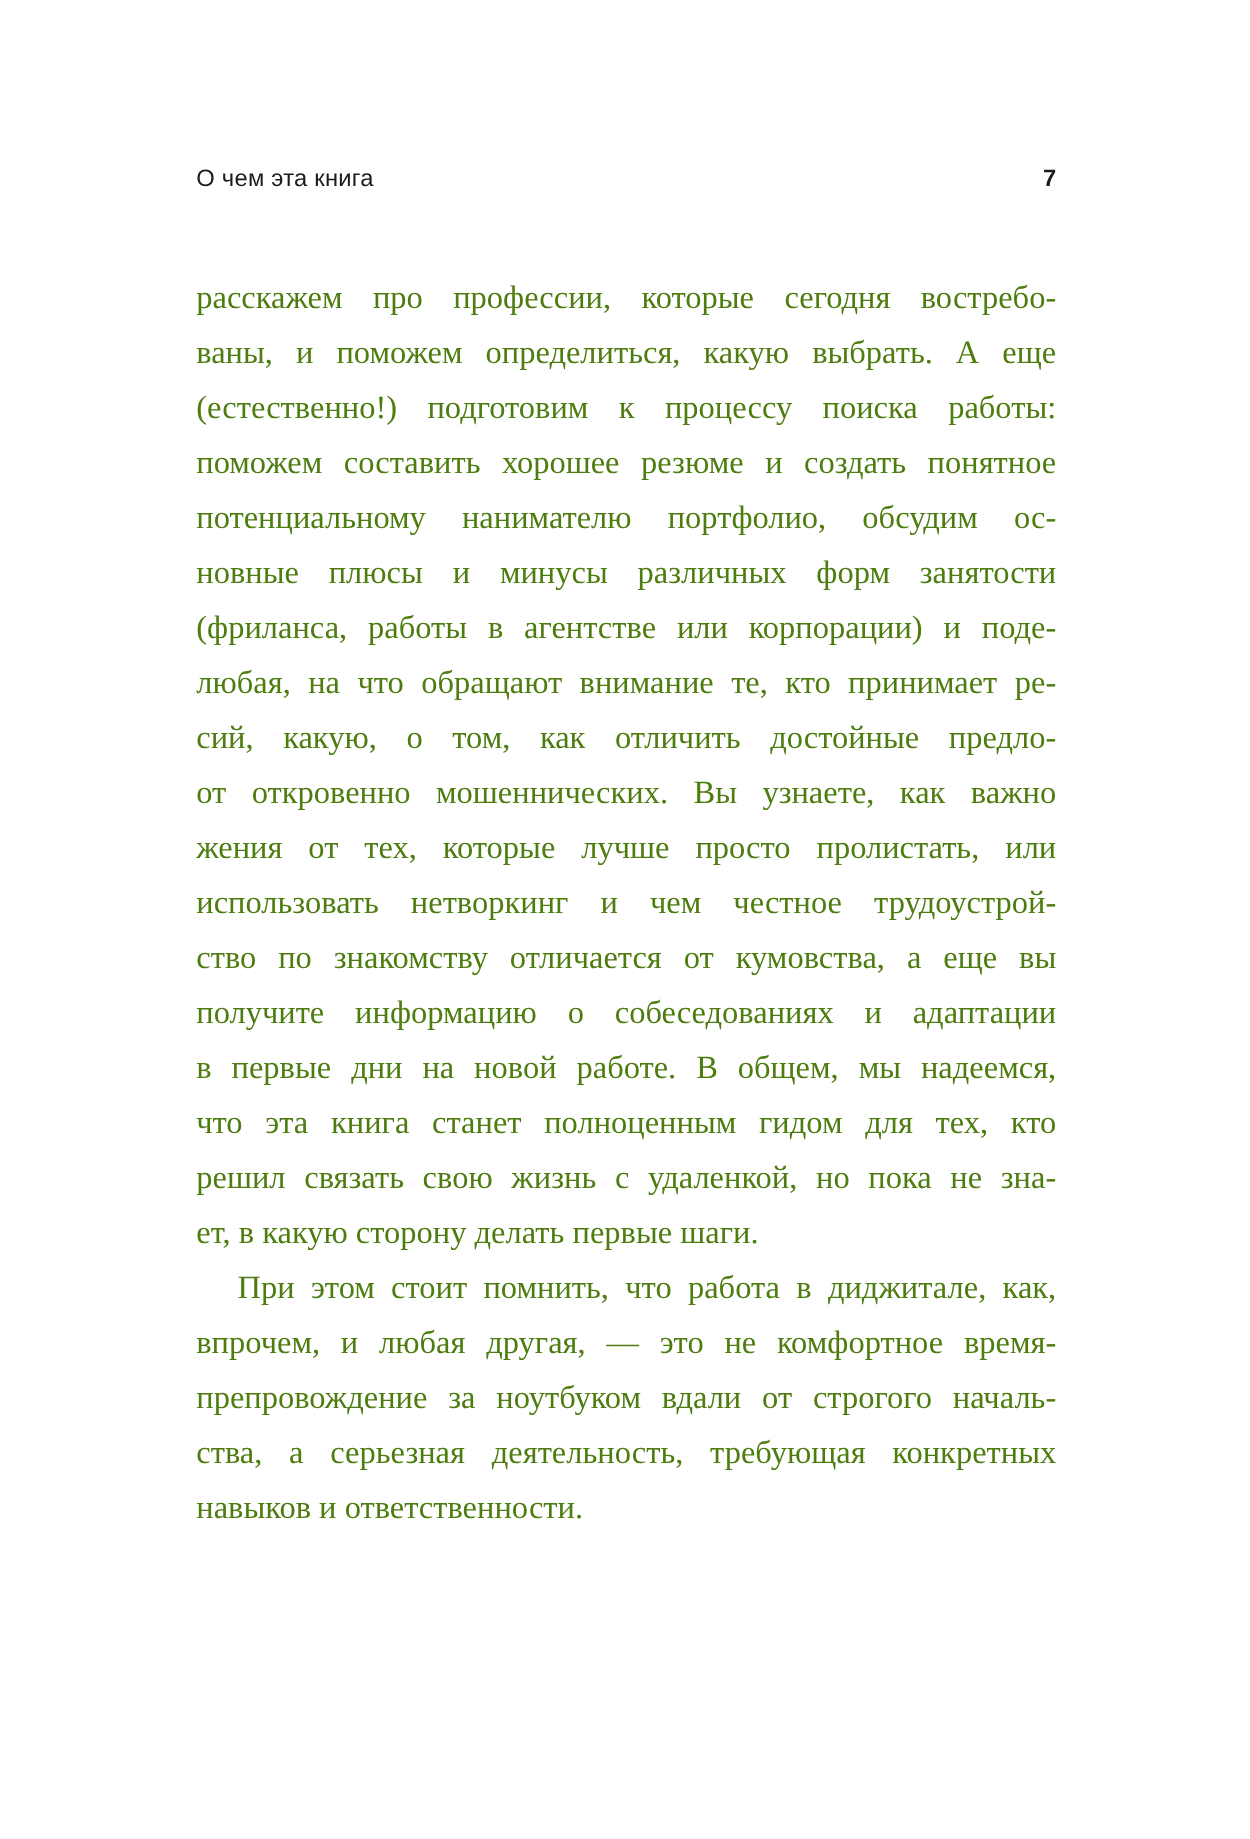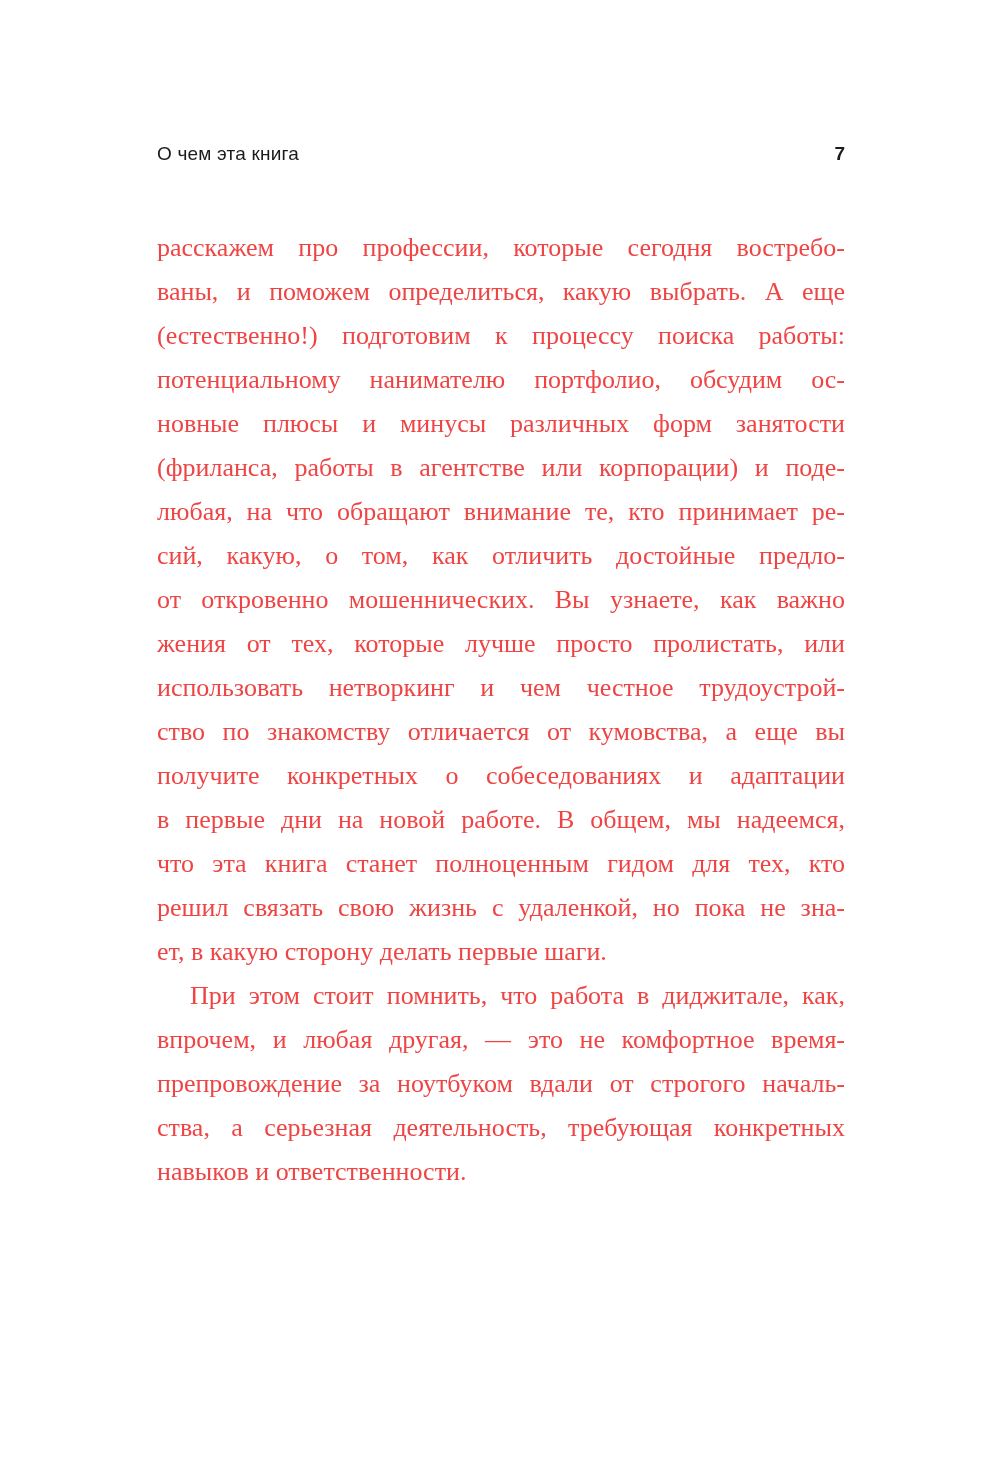--- a/index.html
+++ b/index.html
@@ -6,21 +6,20 @@
     margin: 0;
     padding: 0;
     background: #ffffff;
   }
   .page {
     position: relative;
     width: 1000px;
     height: 1236px;
     background: #ffffff;
     overflow: hidden;
-    margin-top: 10px;
   }
   .page-header {
     position: absolute;
     left: 157px;
     top: 133px;
     width: 688px;
     display: flex;
     justify-content: space-between;
     align-items: baseline;
     font-family: "Liberation Sans", sans-serif;
@@ -34,21 +33,21 @@
     font-weight: 700;
   }
   .text-block {
     position: absolute;
     left: 157px;
     top: 216px;
     width: 688px;
     font-family: "Liberation Serif", serif;
     font-size: 26px;
     line-height: 44px;
-    color: #ef4444;
+    color: #4d7c0f;
   }
   .paragraph {
     margin: 0;
   }
   .line {
     text-align: justify;
     text-align-last: justify;
     text-justify: inter-word;
     white-space: normal;
   }
@@ -66,32 +65,33 @@
   <header class="page-header">
     <span class="running-title">О чем эта книга</span>
     <span class="page-number">7</span>
   </header>
 
   <main class="text-block" id="text-block">
       <div class="paragraph">
         <div class="line">расскажем про профессии, которые сегодня востребо-</div>
         <div class="line">ваны, и поможем определиться, какую выбрать. А еще</div>
         <div class="line">(естественно!) подготовим к процессу поиска работы:</div>
+        <div class="line">поможем составить хорошее резюме и создать понятное</div>
         <div class="line">потенциальному нанимателю портфолио, обсудим ос-</div>
         <div class="line">новные плюсы и минусы различных форм занятости</div>
         <div class="line">(фриланса, работы в агентстве или корпорации) и поде-</div>
         <div class="line">любая, на что обращают внимание те, кто принимает ре-</div>
       </div>
       <div class="paragraph">
         <div class="line">сий, какую, о том, как отличить достойные предло-</div>
         <div class="line">от откровенно мошеннических. Вы узнаете, как важно</div>
         <div class="line">жения от тех, которые лучше просто пролистать, или</div>
         <div class="line">использовать нетворкинг и чем честное трудоустрой-</div>
         <div class="line">ство по знакомству отличается от кумовства, а еще вы</div>
-        <div class="line">получите конкретных о собеседованиях и адаптации</div>
+        <div class="line">получите информацию о собеседованиях и адаптации</div>
         <div class="line">в первые дни на новой работе. В общем, мы надеемся,</div>
         <div class="line">что эта книга станет полноценным гидом для тех, кто</div>
         <div class="line">решил связать свою жизнь с удаленкой, но пока не зна-</div>
         <div class="line last">ет, в какую сторону делать первые шаги.</div>
       </div>
       <div class="paragraph">
         <div class="line indent">При этом стоит помнить, что работа в диджитале, как,</div>
         <div class="line">впрочем, и любая другая, — это не комфортное время-</div>
         <div class="line">препровождение за ноутбуком вдали от строгого началь-</div>
         <div class="line">ства, а серьезная деятельность, требующая конкретных</div>

